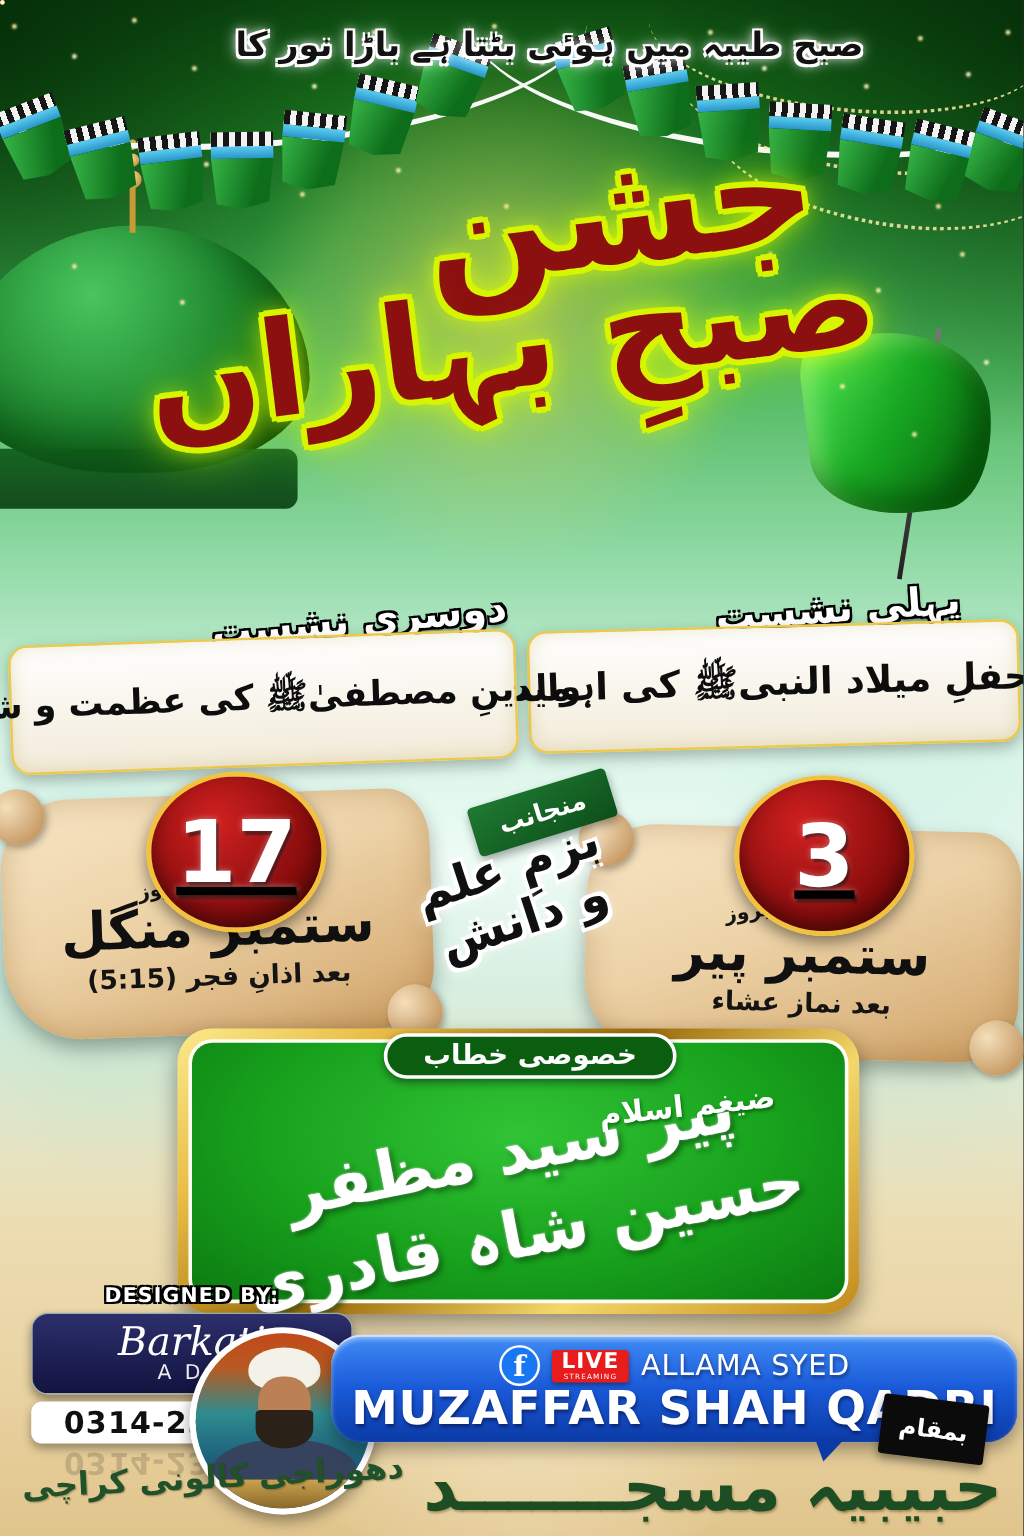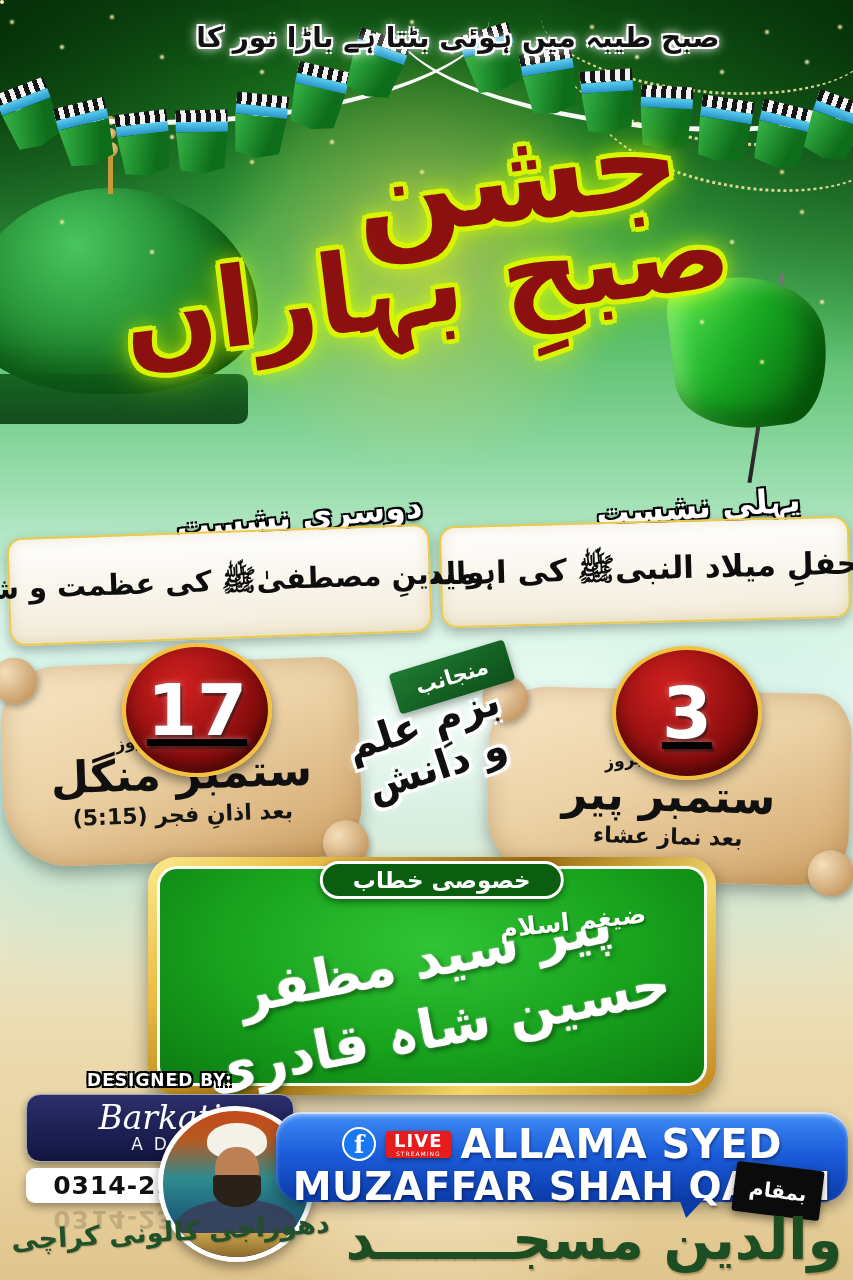--- a/index.html
+++ b/index.html
@@ -170,21 +170,21 @@
     background:linear-gradient(180deg,#3f8bf5 0%,#1a5ad8 48%,#0b3aa6 100%);
     border-top:2px solid #cfe0ff;box-shadow:0 6px 14px rgba(0,0,0,.35),inset 0 2px 4px rgba(255,255,255,.45);
     color:#fff;}
   .livebar .line1{display:flex;align-items:center;justify-content:center;gap:10px;margin-top:7px;}
   .fb{width:34px;height:34px;border-radius:50%;background:#1877f2;border:2px solid #fff;
     display:flex;align-items:center;justify-content:center;font-family:"DejaVu Serif",serif;
     font-weight:bold;font-size:24px;color:#fff;box-sizing:border-box;}
   .livebadge{background:#e81c1c;border-radius:3px;padding:1px 8px;text-align:center;line-height:1;box-shadow:0 2px 4px rgba(0,0,0,.4);}
   .livebadge .lv{font-size:18px;font-weight:bold;letter-spacing:1px;}
   .livebadge .st{font-size:6px;letter-spacing:1px;margin-top:1px;}
-  .livebar .n1{font-size:40px;font-weight:bold;letter-spacing:.5px;text-shadow:1px 2px 3px rgba(0,0,40,.45);}
+  .livebar .n1{font-size:24px;font-weight:normal;letter-spacing:.5px;text-shadow:1px 2px 3px rgba(0,0,40,.45);}
   .livebar .n2{text-align:center;font-size:39px;font-weight:bold;margin-top:-3px;letter-spacing:.5px;
     text-shadow:1px 2px 3px rgba(0,0,40,.45);}
   .tail{left:676px;top:1198px;width:0;height:0;border-left:13px solid transparent;border-right:13px solid transparent;
     border-top:20px solid #0b3aa6;transform:skewX(-16deg);}
   
   .venue-tag{left:734px;top:1166px;width:88px;height:50px;background:#0b0b0b;transform:rotate(7deg);
     border-radius:3px;display:flex;align-items:center;justify-content:center;color:#fff;font-size:20px;
     font-weight:bold;box-shadow:0 4px 8px rgba(0,0,0,.4);}
   .venue{left:0;top:1198px;width:853px;height:82px;display:flex;direction:rtl;align-items:center;
     justify-content:center;gap:16px;}
@@ -387,17 +387,17 @@
         <div class="st">STREAMING</div>
       </div>
       <div class="n1">ALLAMA SYED</div>
     </div>
     <div class="n2">MUZAFFAR SHAH QADRI</div>
   </div>
   <div class="abs tail"></div>
 
   <div class="abs venue-tag">بمقام</div>
   <div class="abs venue">
-    <div class="masjid">والدین مسجـــــــد</div>
+    <div class="masjid">حبیبیہ مسجـــــــد</div>
     <div class="addr">دھوراجی کالونی کراچی</div>
   </div>
 
 </div>
 
 </body></html>

